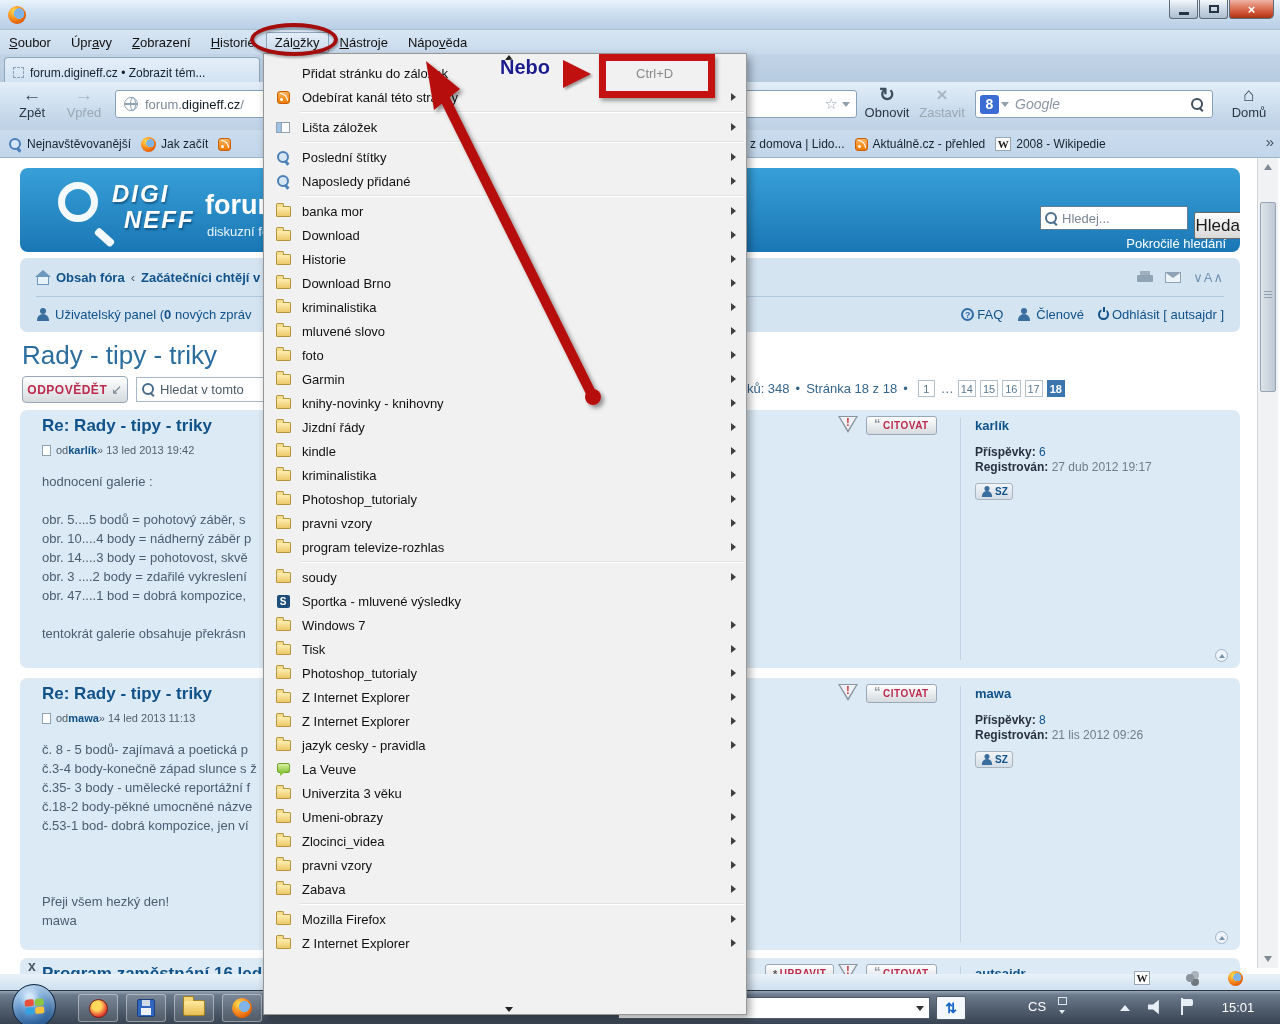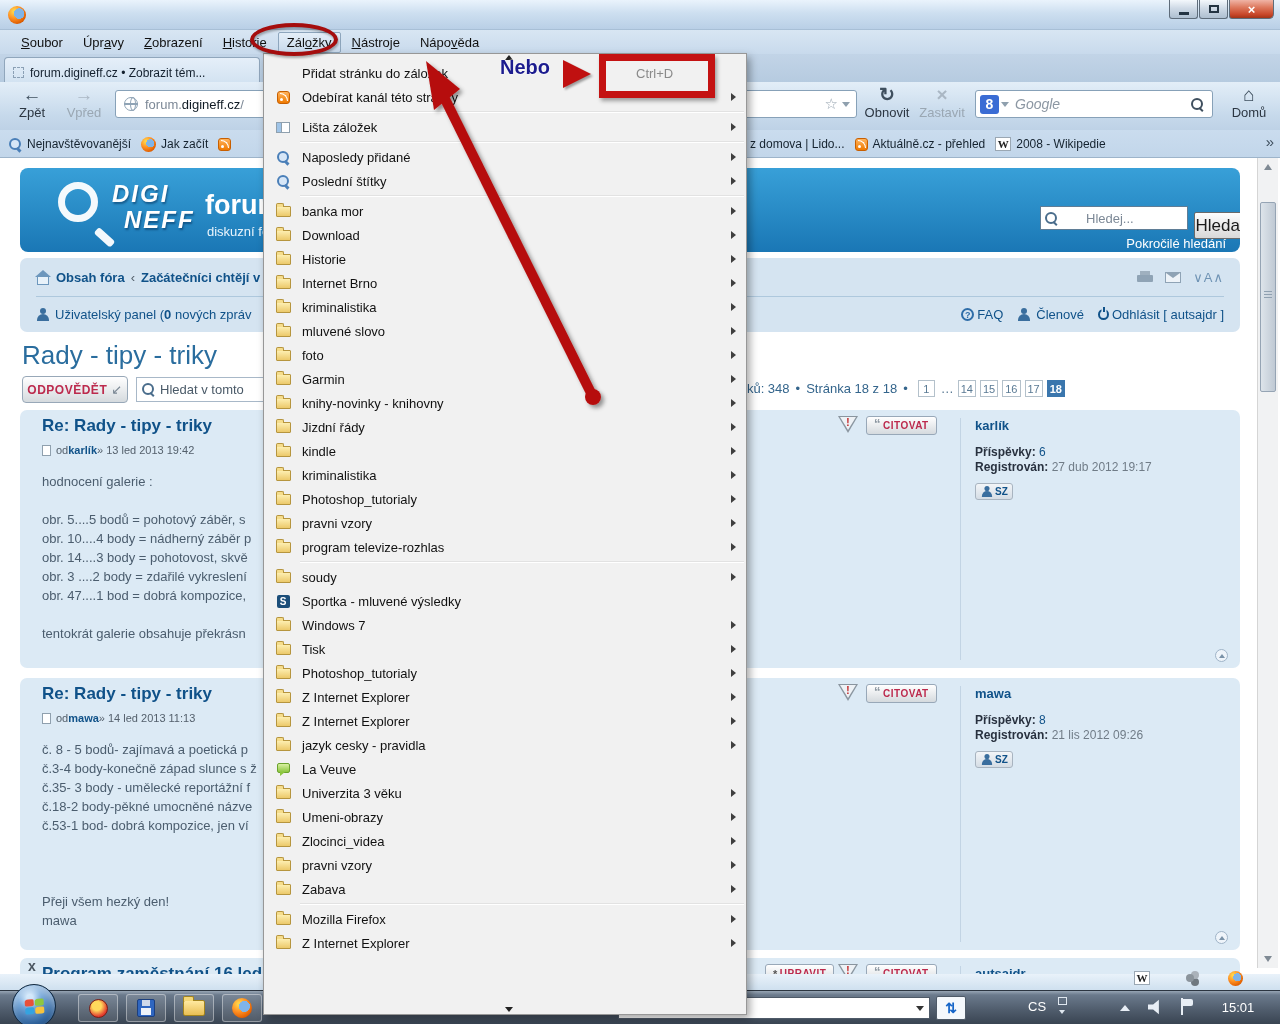--- a/index.html
+++ b/index.html
@@ -17,21 +17,21 @@
       radial-gradient(circle at 35% 30%,#ffd24a 8%,#ff9225 40%,#e05e00 72%,#7e2c00 100%);}
   .wcontrols{position:absolute;right:6px;top:0;display:flex;}
   .wbtn{width:29px;height:19px;border:1px solid #5e6c7a;border-top:none;display:flex;align-items:center;justify-content:center;
     background:linear-gradient(#f4f8fc,#cfdae6 45%,#aebfd0);border-radius:0 0 3px 3px;margin-left:1px;}
   .wbtn.close{width:45px;background:linear-gradient(#f0b4a6,#de7a5f 40%,#c8472a 80%,#a33418);color:#fff;
     font-size:13px;font-weight:bold;border-radius:0 0 5px 3px;}
   .glyph-min{display:block;width:10px;height:3px;background:#243442;margin-top:8px;}
   .glyph-max{display:block;width:10px;height:8px;border:2px solid #243442;}
 
   .menubar{position:absolute;left:0;top:30px;width:1280px;height:24px;
-    background:linear-gradient(#d8e6f3,#c8daec);display:flex;align-items:center;padding-left:12px;
+    background:linear-gradient(#d8e6f3,#c8daec);display:flex;align-items:center;padding-left:0;
     font-size:13px;color:#111;}
   .mb-item{padding:2px 8px;margin-right:2px;border:1px solid transparent;border-radius:2px;}
   .mb-item.open{border-color:#8ea6bd;background:linear-gradient(#e4eef8,#c9daec);}
 
   .tabstrip{position:absolute;left:0;top:54px;width:1280px;height:28px;
     background:linear-gradient(#c2d4e7,#b6cbe0);}
   .tab{position:absolute;left:4px;top:3px;width:256px;height:30px;border:1px solid #90a6bc;border-bottom:none;
     border-radius:4px 4px 0 0;background:linear-gradient(#e5eff9,#cfe0f0);display:flex;align-items:center;
     font-size:12px;color:#13202e;white-space:nowrap;overflow:hidden;}
   .tab-fav{display:inline-block;width:11px;height:11px;border:1px dashed #8ba0b5;margin:0 6px 0 8px;flex:0 0 auto;}
@@ -111,21 +111,21 @@
   .logo .lens::after{content:"";position:absolute;left:34px;top:38px;width:22px;height:8px;background:#fff;
     transform:rotate(42deg);transform-origin:0 0;border-radius:3px;}
   .logo .l1,.logo .l2{position:absolute;left:56px;font-weight:bold;font-style:italic;font-size:24px;line-height:24px;
     letter-spacing:2px;text-shadow:1px 2px 2px rgba(0,40,80,.5);}
   .logo .l1{top:4px;}.logo .l2{top:30px;left:68px;}
   .banner-title{position:absolute;left:185px;top:22px;color:#fff;font-size:27px;font-weight:bold;}
   .banner-sub{position:absolute;left:187px;top:56px;color:#e8f4fc;font-size:13px;}
   .bsearch{position:absolute;left:1020px;top:38px;width:148px;height:24px;background:#fff;border:1px solid #5f7d96;
     display:flex;align-items:center;padding-left:4px;}
   .bsearch input{border:none;outline:none;width:110px;font-size:13px;color:#1d4ed8;background:transparent;
-    font-family:"Liberation Sans",sans-serif;padding-left:4px;margin-left:24px;}
+    font-family:"Liberation Sans",sans-serif;padding-left:4px;}
   .bsearch input::placeholder{color:#7c8896;}
   .bsearch-btn{position:absolute;left:1174px;top:44px;width:52px;height:27px;border:1px solid #6a6a6a;border-radius:2px;
     background:linear-gradient(#fefefe,#d8d8d8);font-size:17px;color:#1a1a1a;text-align:center;line-height:25px;}
   .badv{position:absolute;right:14px;top:68px;color:#fff;font-size:13px;}
 
   .crumbbar{position:absolute;left:20px;top:100px;width:1220px;height:74px;border-radius:7px;background:#d5e4f1;}
   .crumb-row1{position:absolute;left:16px;top:8px;right:16px;height:22px;display:flex;align-items:center;
     font-size:13px;color:#28313f;}
   .crumb-sep-line{position:absolute;left:16px;right:16px;top:38px;border-top:1px solid #aec8dd;}
   .crumb-row2{position:absolute;left:16px;top:44px;right:16px;height:24px;display:flex;align-items:center;font-size:13px;}
@@ -593,30 +593,30 @@
           <span class="i-toolbar"></span>
         </span>
         <span class="m-label">Lišta záložek</span>
         <span class="m-arrow"></span>
       </div>
       <div class="m-sep"></div>
       <div class="m-item">
         <span class="m-ico">
           <span class="i-smart"></span>
         </span>
+        <span class="m-label">Poslední štítky</span>
+        <span class="m-arrow"></span>
+      </div>
+      <div class="m-item">
+        <span class="m-ico">
+          <span class="i-smart"></span>
+        </span>
         <span class="m-label">Naposledy přidané</span>
         <span class="m-arrow"></span>
       </div>
-      <div class="m-item">
-        <span class="m-ico">
-          <span class="i-smart"></span>
-        </span>
-        <span class="m-label">Poslední štítky</span>
-        <span class="m-arrow"></span>
-      </div>
       <div class="m-sep"></div>
       <div class="m-item">
         <span class="m-ico">
           <span class="i-folder"></span>
         </span>
         <span class="m-label">banka mor</span>
         <span class="m-arrow"></span>
       </div>
       <div class="m-item">
         <span class="m-ico">
@@ -629,21 +629,21 @@
         <span class="m-ico">
           <span class="i-folder"></span>
         </span>
         <span class="m-label">Historie</span>
         <span class="m-arrow"></span>
       </div>
       <div class="m-item">
         <span class="m-ico">
           <span class="i-folder"></span>
         </span>
-        <span class="m-label">Internet Brno</span>
+        <span class="m-label">Download Brno</span>
         <span class="m-arrow"></span>
       </div>
       <div class="m-item">
         <span class="m-ico">
           <span class="i-folder"></span>
         </span>
         <span class="m-label">kriminalistika</span>
         <span class="m-arrow"></span>
       </div>
       <div class="m-item">

